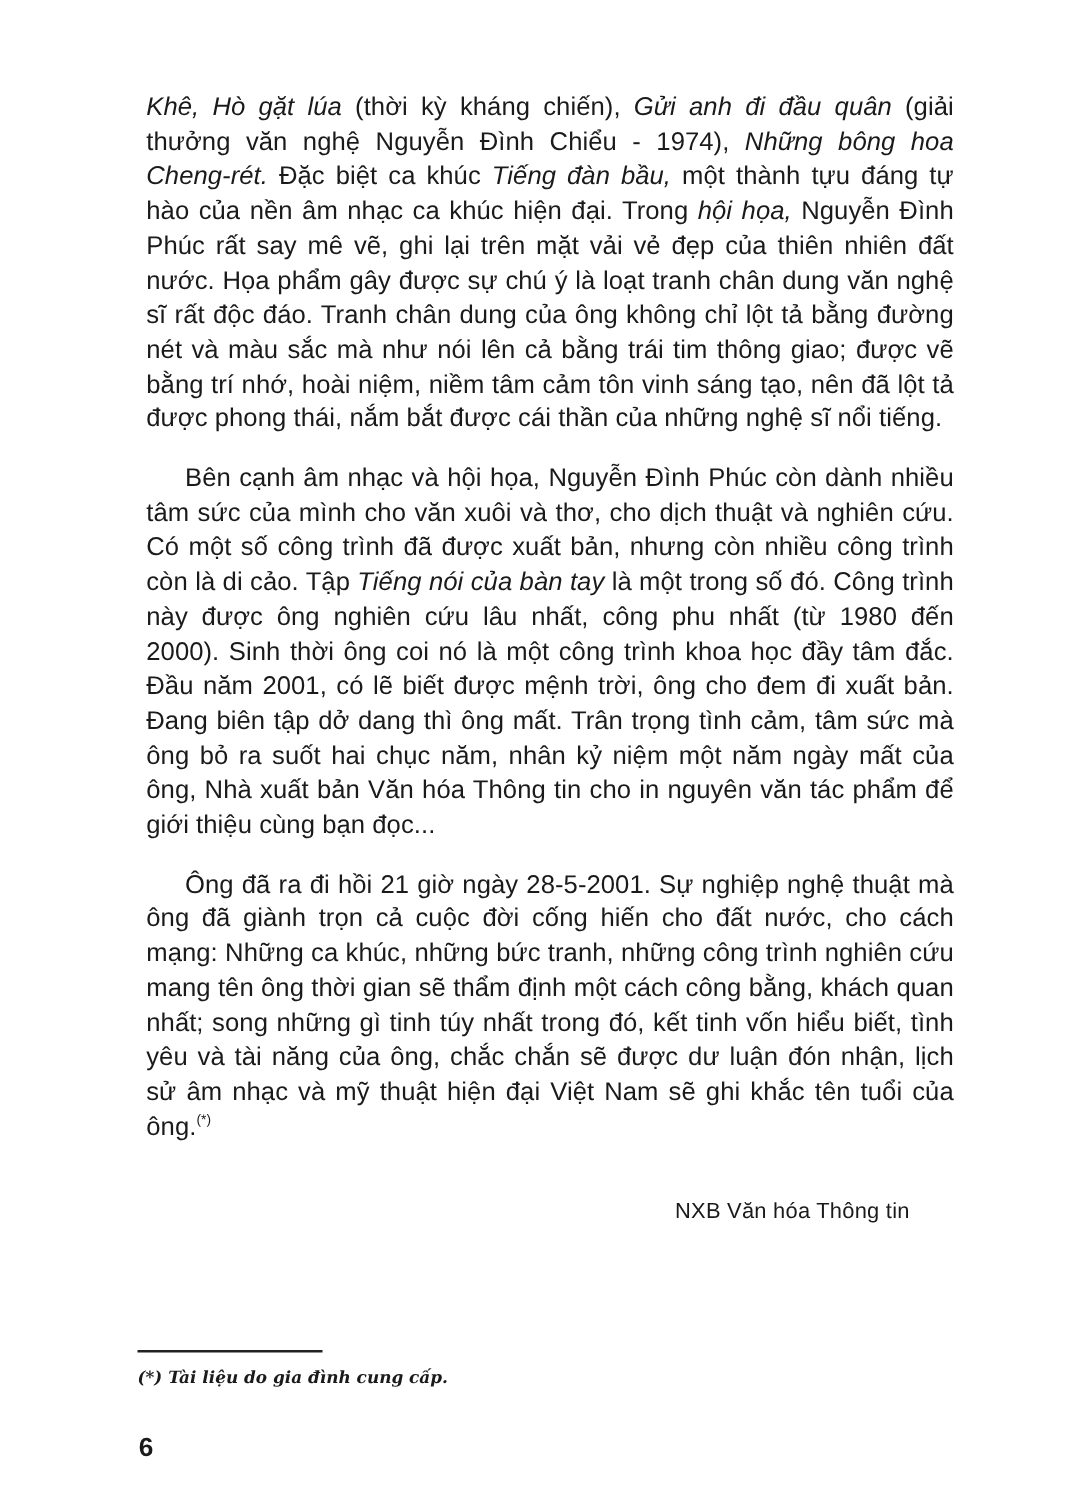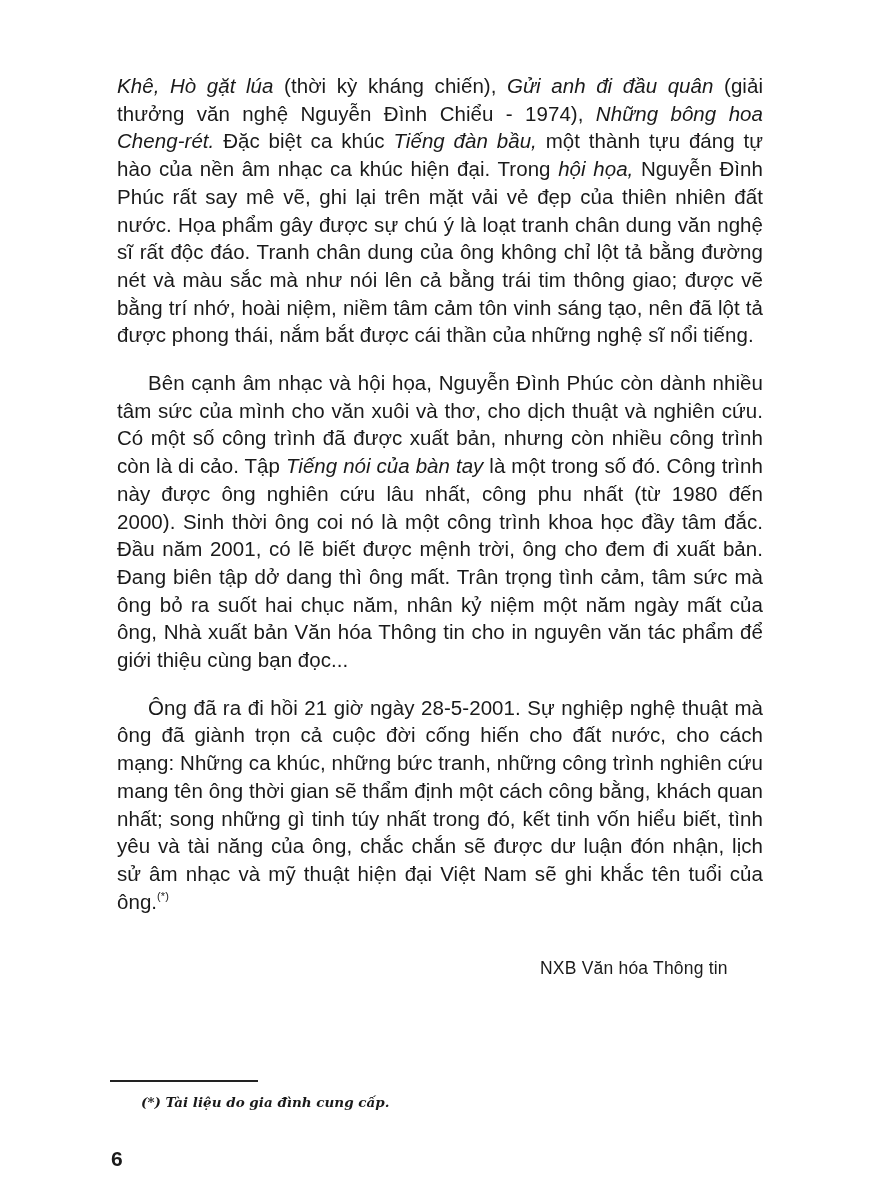--- a/index.html
+++ b/index.html
@@ -66,21 +66,20 @@
       border-top: 2px solid #222;
     }
     .footnote {
       position: absolute;
       left: 110px;
       top: 1094px;
       font-family: "DejaVu Serif", serif;
       font-style: italic;
       font-weight: bold;
       font-size: 13.5px;
-      margin-left: 31px;
     }
     .page-number {
       position: absolute;
       left: 111px;
       top: 1147px;
       font-family: "Liberation Sans", sans-serif;
       font-weight: bold;
       font-size: 21px;
     }
   </style>

